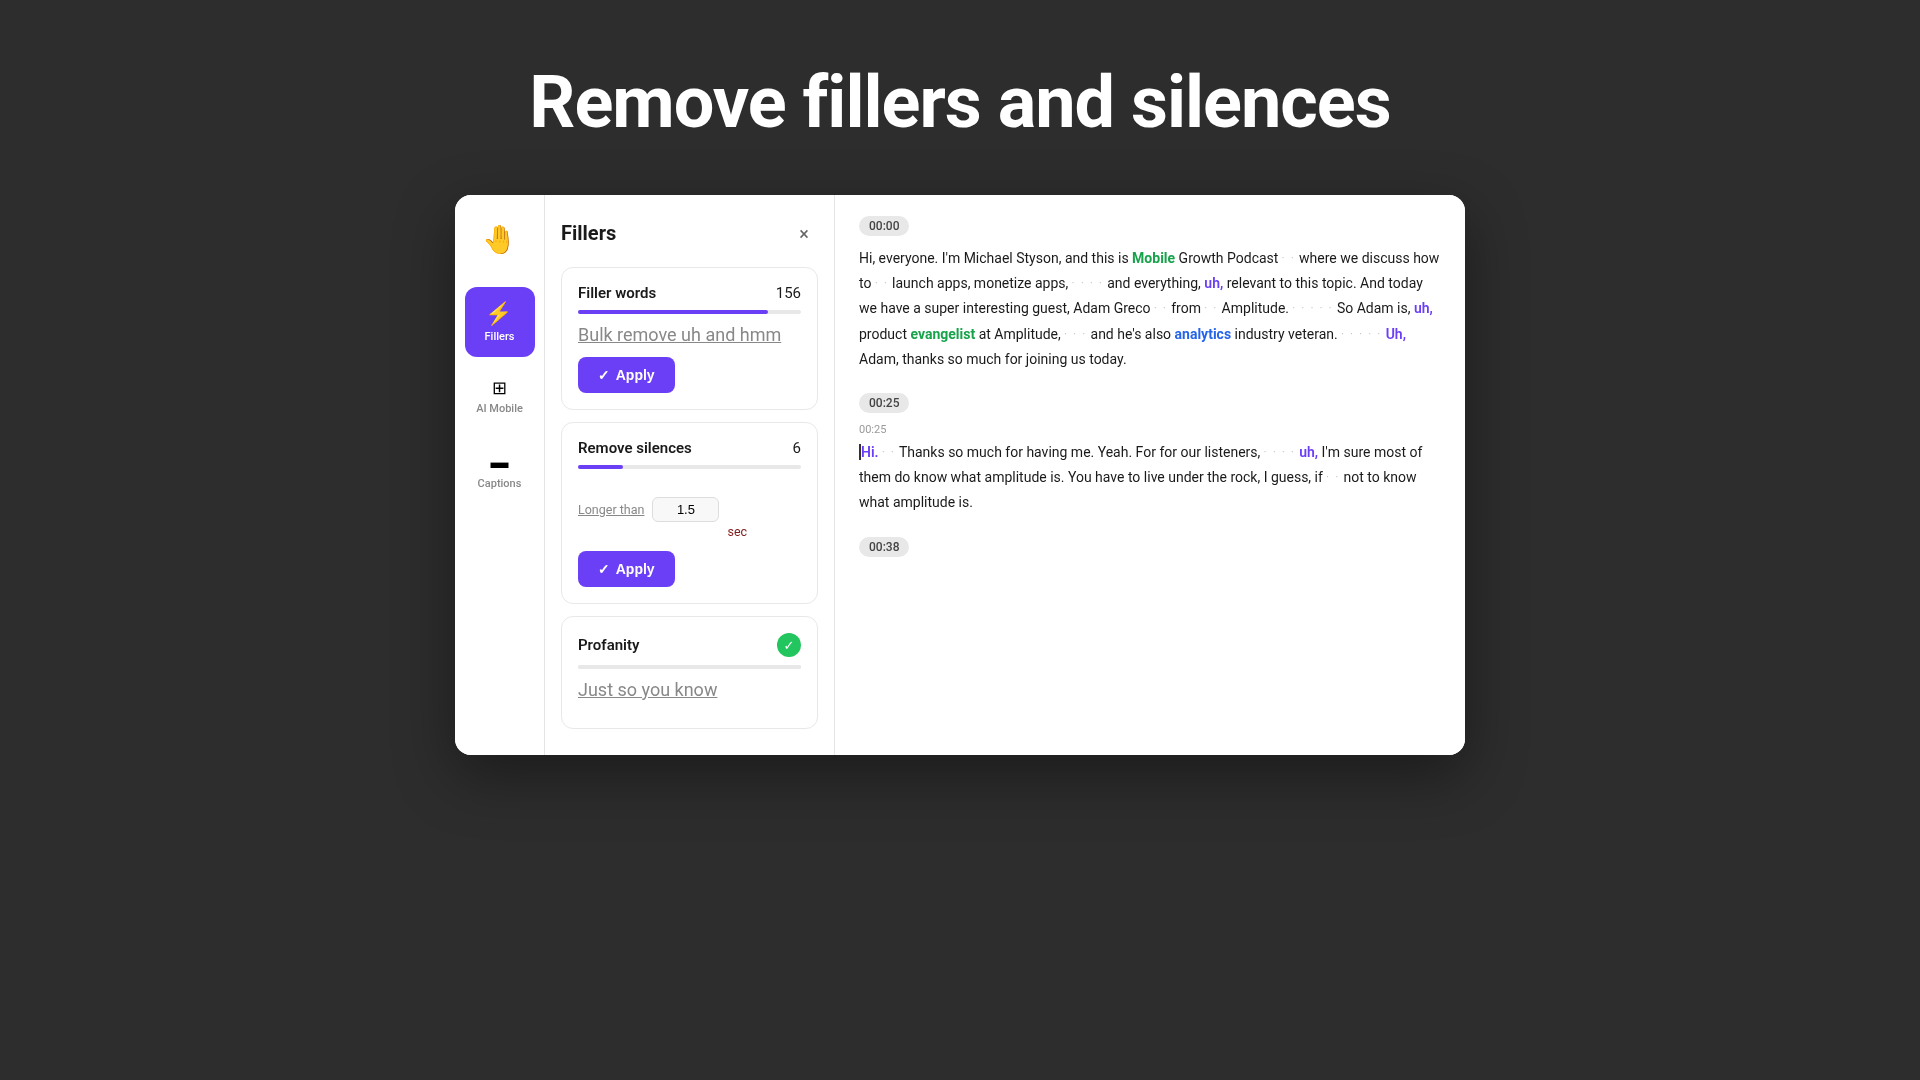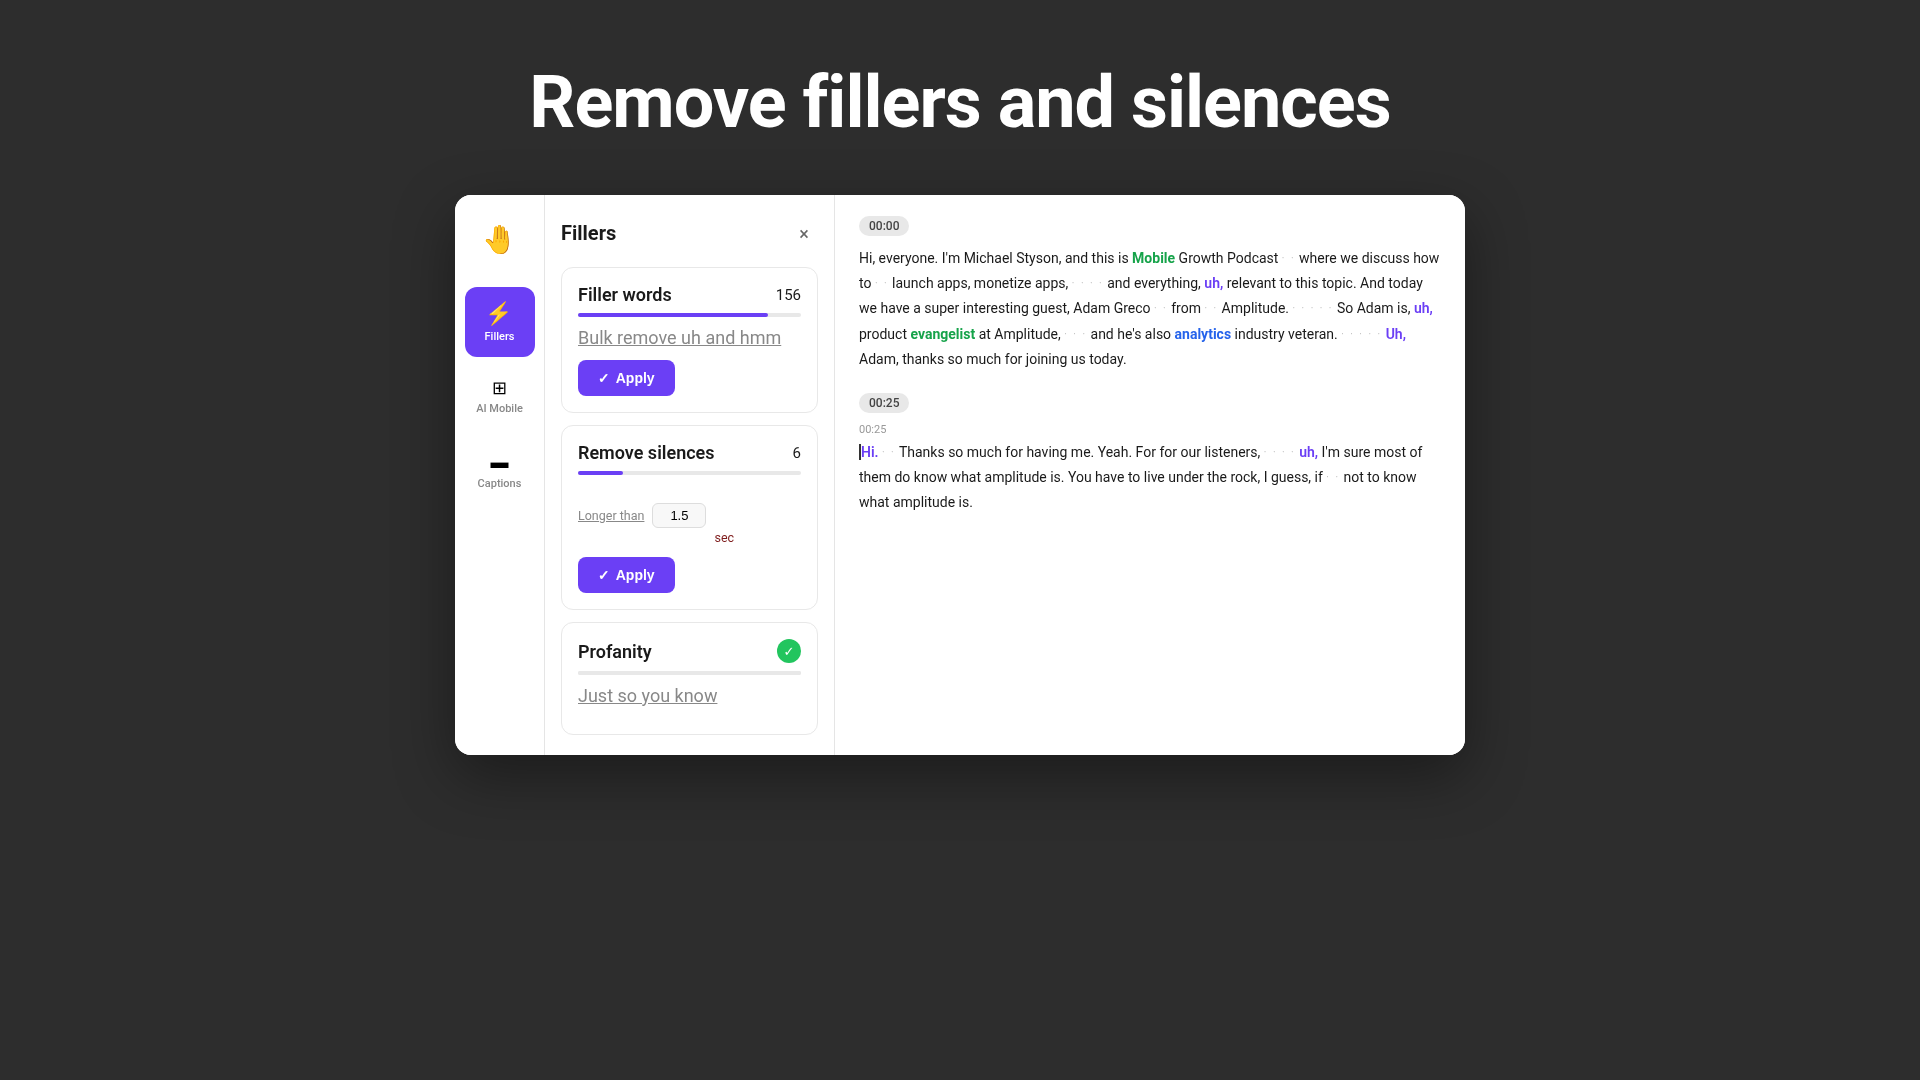--- a/index.html
+++ b/index.html
@@ -133,21 +133,21 @@
     }
 
     .section-header {
       display: flex;
       justify-content: space-between;
       align-items: center;
       margin-bottom: 8px;
     }
 
     .section-name {
-      font-size: 18px;
+      font-size: 15px;
       font-weight: 600;
       color: #1a1a1a;
     }
 
     .section-count {
       font-size: 15px;
       font-weight: 400;
       color: #1a1a1a;
     }
 
@@ -196,21 +196,21 @@
       margin-bottom: 12px;
     }
 
     .silence-label {
       font-size: 12.5px;
       color: #888;
       text-decoration: underline;
     }
 
     .silence-input {
-      width: 54px;
+      width: 67px;
       border: 1px solid #ddd;
       border-radius: 6px;
       padding: 4px 6px;
       font-size: 13px;
       text-align: center;
       background: #f8f8f8;
     }
 
     .silence-unit {
       font-size: 12.5px;
@@ -421,15 +421,18 @@
         <span class="dots"> · ·</span>
         Thanks so much for having me. Yeah. For for our listeners,
         <span class="dots"> · · · ·</span>
         <span class="filler-word"> uh,</span>
         I'm sure most of them do know what amplitude is. You have to live under the rock, I guess, if
         <span class="dots"> · ·</span>
         not to know what amplitude is.
       </div>
     </div>
 
+    <div class="transcript-block">
+      <span class="timestamp-badge">00:38</span>
+    </div>
   </div>
 
 </div>
 
 </body></html>

